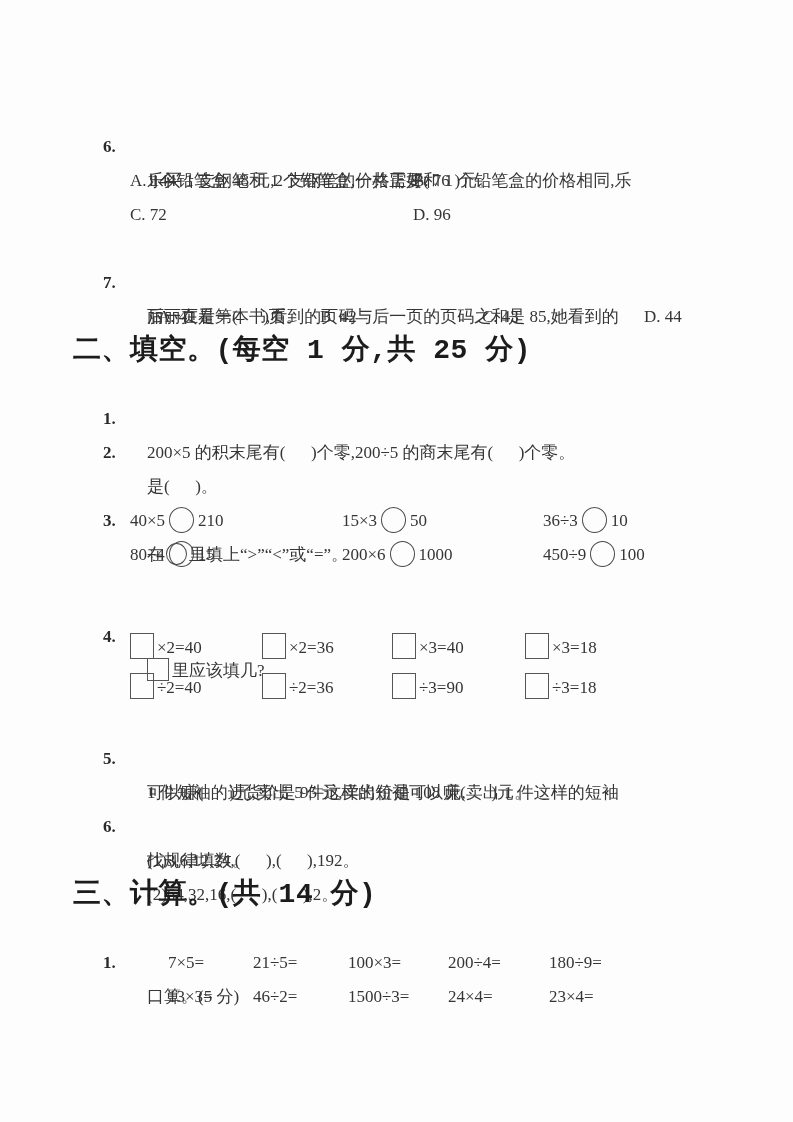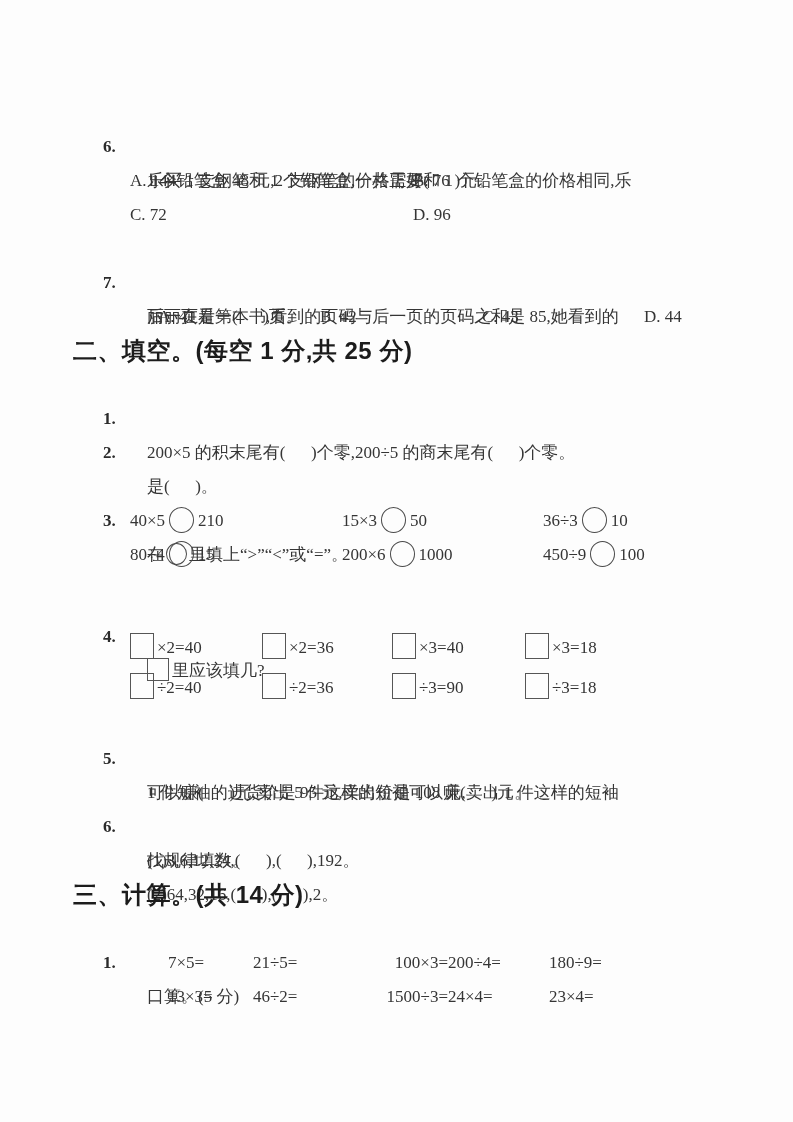--- a/index.html
+++ b/index.html
@@ -19,22 +19,22 @@
     padding-left:130px;
     font-size:17px;
     white-space:pre-wrap;
   }
   .qnum{
     position:absolute;left:103px;
     font-weight:700;color:#2b2b2b;
   }
   .qtext{white-space:pre-wrap;}
   .sec-title{
-    font-family:Liberation Sans, sans-serif;
-    font-weight:700;font-size:24px;color:#1c1c1c;
+    font-family:Liberation Mono, monospace;
+    font-weight:700;font-size:28px;color:#1c1c1c;
     padding-left:73px;letter-spacing:0.5px;
   }
   .optrow{display:flex;}
   .optrow .oc{white-space:pre-wrap;}
   .q6opt .oc0{width:283px;}
   .q7opt .oc{width:134px;margin-left:28px;}
   .cmprow{display:flex;gap:32px;}
   .cmprow .cell{white-space:pre-wrap;}
   .cmprow .c0{width:180px;}
   .cmprow .c1{width:169px;}
@@ -56,21 +56,21 @@
     vertical-align:-6px;margin-right:3px;
     background:transparent;
   }
   .square.small{width:20px;height:21px;vertical-align:-5px;}
   .q4hdr{margin-top:14px;}
   .q4r1{margin-top:8px;}
   .calcrow{display:flex;}
   .calcrow .cell{white-space:pre-wrap;}
   .calcrow .k0{width:85px;margin-left:38px;}
   .calcrow .k1{width:95px;}
-  .calcrow .k2{width:100px;text-align:right;}
+  .calcrow .k2{width:100px;}
   .calcrow .k3{width:101px;}
 </style>
 </head>
 <body>
 
 <div class="page">
 
   <div class="line">
     <span class="qnum">6.</span>
     <span class="qtext">1 个铅笔盒 48 元,2 支钢笔的价格正好和 1 个铅笔盒的价格相同,乐</span>

